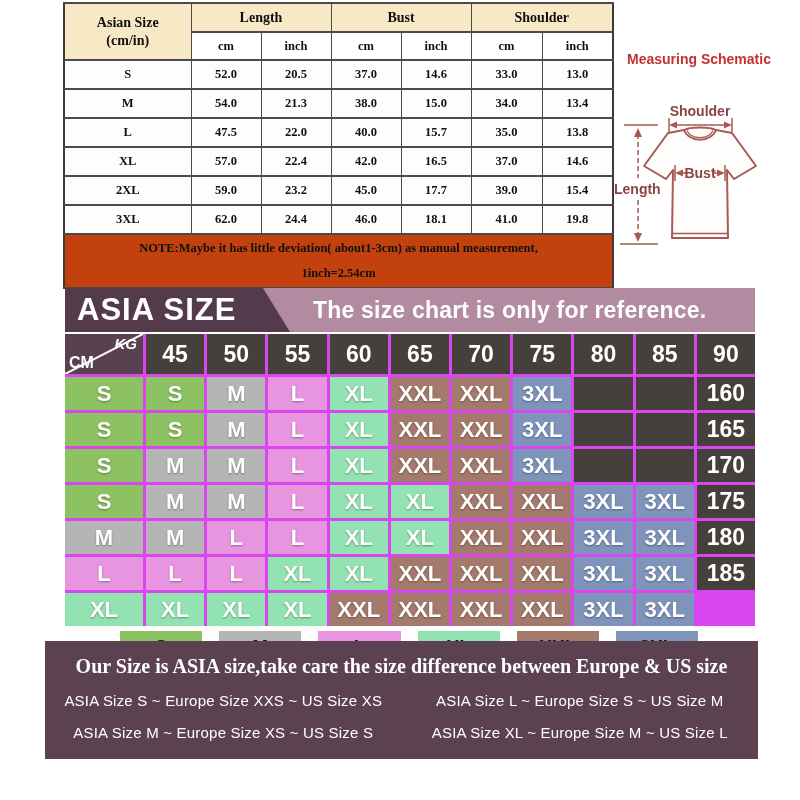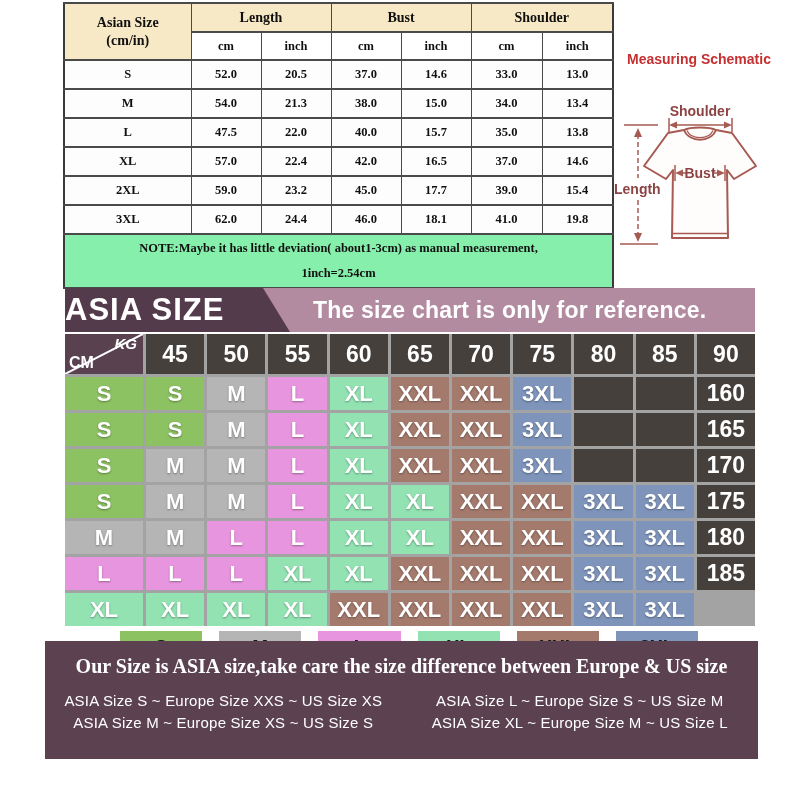--- a/index.html
+++ b/index.html
@@ -11,41 +11,41 @@
               table-layout:fixed;font-family:Liberation Serif, serif;
               font-weight:bold;color:#101010;}
   .size-table th,.size-table td{border-left:1px solid #4a4a4a;border-right:1px solid #4a4a4a;
               border-top:2px solid #4a4a4a;border-bottom:2px solid #4a4a4a;
               text-align:center;padding:0;}
   .size-table{border:2px solid #3a3a3a;}
   .size-table .h1 th{height:27px;background:#f8e9c6;font-size:14px;}
   .size-table th.tbl-title{background:#f8e9c6;font-size:14px;line-height:1.25;}
   .size-table .h2 th{height:26px;background:#ffffff;font-size:12.5px;}
   .size-table tbody td{height:27px;font-size:12.5px;background:#fdfdfd;}
-  .size-table .note-cell{height:52px;background:#86efac;margin-left:44px;}
+  .size-table .note-cell{height:52px;background:#c2410c;margin-left:44px;}
   .size-table .note-cell div{line-height:25px;font-size:12.5px;}
 
   
   .schematic-title{position:absolute;left:627px;top:51px;color:#c53030;
                    font-weight:bold;font-size:14px;}
   .schematic-svg{position:absolute;left:612px;top:92px;}
 
   
   .asia-banner{position:absolute;left:65px;top:288px;width:690px;height:44px;background:#b28ba0;}
   .asia-banner .wedge{position:absolute;left:0;top:0;height:100%;width:225px;background:#543b4b;
                       clip-path:polygon(0 0,88% 0,100% 100%,0 100%);
                       display:flex;align-items:center;}
-  .asia-banner .wedge span{color:#fff;font-weight:900;font-size:31px;letter-spacing:1px;}
+  .asia-banner .wedge span{color:#fff;font-weight:900;font-size:31px;letter-spacing:1px;padding-left:12px;}
   .asia-banner .ref-text{position:absolute;left:248px;top:0;height:100%;display:flex;align-items:center;
                       color:#fff;font-weight:bold;font-size:23px;letter-spacing:0.2px;}
 
   
   .asia-grid{position:absolute;left:65px;top:334px;width:690px;display:grid;
              grid-template-columns:78px repeat(10,1fr);
-             grid-template-rows:40px repeat(7,33px);gap:3px;background:#a3a3a3;}
+             grid-template-rows:40px repeat(7,33px);gap:3px;background:#d946ef;}
   .gcell{display:flex;align-items:center;justify-content:center;font-weight:bold;color:#fff;
          font-size:22px;}
   .ghead{background:#46403c;font-size:23px;}
   .gempty{background:#46403c;}
   .gsize{text-shadow:0 1px 2px rgba(0,0,0,.35);}
   .gcorner{background:#5a4150;position:relative;
      background-image:linear-gradient(to bottom right,transparent calc(50% - 1.5px),
        #fff calc(50% - .5px),#fff calc(50% + .5px),transparent calc(50% + 1.5px));}
   .gcorner .kg{position:absolute;top:1px;right:6px;font-size:15px;font-style:italic;}
   .gcorner .cm{position:absolute;bottom:2px;left:4px;font-size:16px;}
@@ -53,21 +53,21 @@
   
   .legend{position:absolute;left:120px;top:631px;width:578px;display:flex;gap:17px;}
   .legend-box{flex:1;height:31px;display:flex;align-items:center;justify-content:center;
               font-weight:bold;font-size:19px;color:#161616;}
 
   
   .bottom-banner{position:absolute;left:45px;top:641px;width:713px;height:118px;
                  background:#5c4251;color:#fff;}
   .headline{text-align:center;padding-top:14px;font-family:"Liberation Serif","DejaVu Serif",serif;
             font-weight:bold;font-size:20px;}
-  .conversions{display:grid;grid-template-columns:1fr 1fr;margin-top:14px;row-gap:5px;
+  .conversions{display:grid;grid-template-columns:1fr 1fr;margin-top:14px;row-gap:15px;
                font-size:15px;text-align:center;letter-spacing:0.2px;}
 </style>
 </head>
 <body>
 
 <div id="page">
 
   <table class="size-table">
     <colgroup>
       <col style="width:127px">

